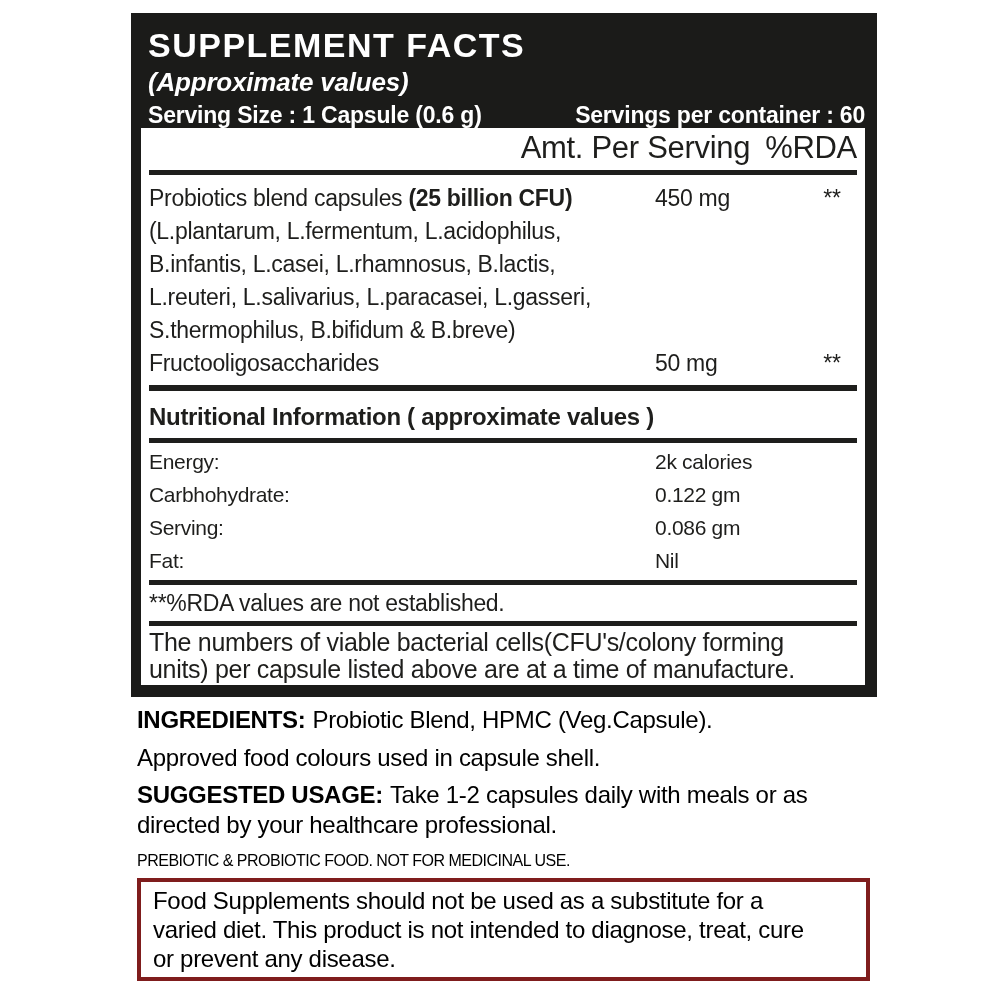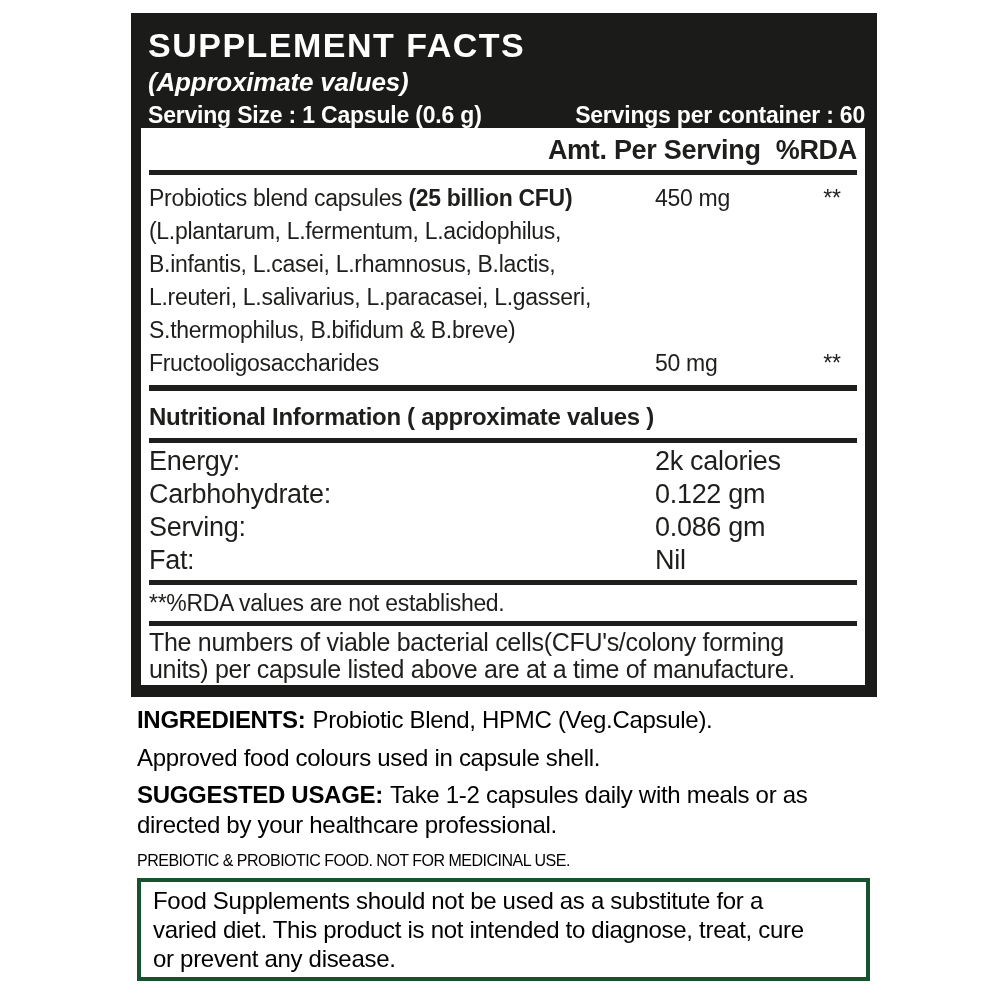--- a/index.html
+++ b/index.html
@@ -14,51 +14,51 @@
   .panel-header { height:117px; padding:14px 12px 0 17px; color:#ffffff; letter-spacing:-0.2px; }
   .title { font-size:34px; font-weight:bold; letter-spacing:1.5px; line-height:1.1; white-space:nowrap; }
   .subtitle { font-size:26px; font-weight:bold; line-height:1.0; margin-top:5px; white-space:nowrap;font-style:italic; }
   .serving-row { display:flex; justify-content:space-between; align-items:baseline;
     font-size:23px; font-weight:bold; margin-top:7px; white-space:nowrap; }
 
   .whitebox { position:absolute; left:10px; top:115px; width:724px; height:557px;
     background:#ffffff; padding:0 8px; color:#1e1e1c; overflow:hidden; }
 
   .colhead { display:flex; justify-content:flex-end; align-items:flex-end; gap:15px;
-    height:42px; padding-bottom:4px; font-size:27px; font-weight:bold; letter-spacing:-0.3px; }
+    height:42px; padding-bottom:4px; font-size:31px; font-weight:normal; letter-spacing:-0.3px; }
   .rule { height:5px; background:#1e1e1c; }
   .rule.thick { height:6px; }
 
   .rows { margin-top:7px; }
   .g-row { display:grid; grid-template-columns:498px 160px 1fr; font-size:23px;
     line-height:33px; letter-spacing:-0.3px; white-space:nowrap; }
   .g-row .amt { padding-left:8px; }
   .g-row .rda { text-align:center; }
   .bold { font-weight:bold; }
 
   .nutri-head { font-size:24px; font-weight:bold; line-height:42px; letter-spacing:-0.3px;
     margin-top:5px; white-space:nowrap; }
   .nutri-rows { margin-top:2px; }
-  .n-row { display:grid; grid-template-columns:498px 1fr; font-size:27px; line-height:33px;
+  .n-row { display:grid; grid-template-columns:498px 1fr; font-size:21px; line-height:33px;
     letter-spacing:-0.3px; }
   .n-row .val { padding-left:8px; }
   .nutri-rows + .rule { margin-top:3px; }
 
   .rda-note { font-size:23px; line-height:36px; letter-spacing:-0.3px; }
   .cfu-note { padding-top:3px; font-size:25px; line-height:27px; letter-spacing:-0.3px; }
 
   
   .footer { position:absolute; left:137px; top:704px; width:733px; color:#000000; }
   .f-line { font-size:24px; line-height:32px; letter-spacing:-0.3px; white-space:nowrap; }
   .f-label { font-weight:bold; margin-right:7px; }
   .colours { margin-top:6px; }
   .usage { margin-top:6px; }
   .usage .f-line { line-height:30px; }
   .category { margin-top:8px; font-size:16px; line-height:26px; letter-spacing:-0.5px; white-space:nowrap; }
-  .disclaimer-box { margin-top:4px; border:4px solid #14532d; padding:4px 12px; }
+  .disclaimer-box { margin-top:4px; border:4px solid #7f1d1d; padding:4px 12px; }
   .disclaimer-box .f-line { font-size:24px; line-height:29px; white-space:nowrap; }
 </style>
 </head>
 <body>
 
 <div id="page">
 
   <div class="panel">
     <div class="panel-header">
       <div class="title">SUPPLEMENT FACTS</div>

